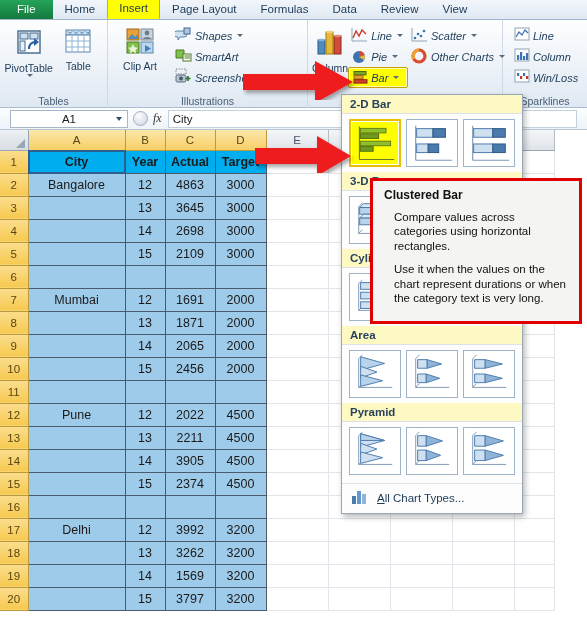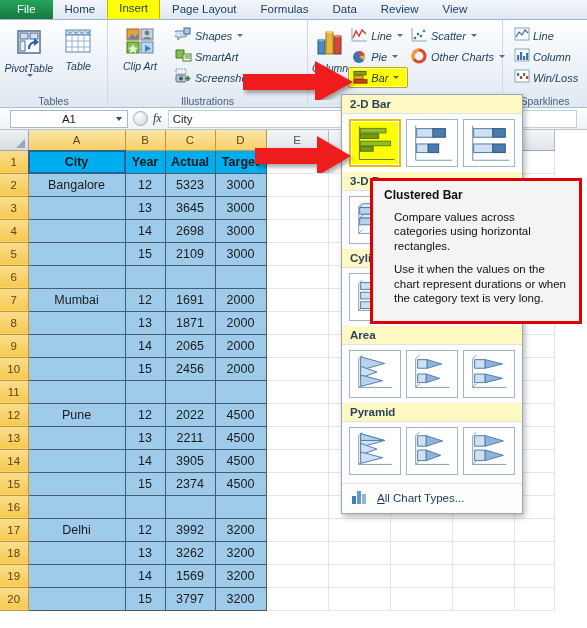--- a/index.html
+++ b/index.html
@@ -77,21 +77,20 @@
   .bigbtn {
     width: 56px;
     display: flex; flex-direction: column;
     align-items: center;
     padding-top: 4px;
     cursor: default;
     font-size: 10.5px;
     color: #1b3a57;
     text-align: center;
     line-height: 11px;
-    font-style: italic;
   }
   .bigbtn .lbl { margin-top: 2px; }
 
   
   .smallbtn {
     display: flex; align-items: center;
     gap: 3px;
     height: 21px;
     padding: 0 4px 0 2px;
     font-size: 11px;
@@ -560,21 +559,21 @@
       <td class="blank"></td>
       <td class="blank"></td>
       <td class="blank"></td>
     </tr>
     </tbody>
       <tbody id="databody">
         <tr>
           <td class="rhead">2</td>
           <td class="cell city">Bangalore</td>
           <td class="cell">12</td>
-          <td class="cell">5323</td>
+          <td class="cell">4863</td>
           <td class="cell">3000</td>
           <td class="blank"></td>
           <td class="blank"></td>
           <td class="blank"></td>
           <td class="blank"></td>
           <td class="blank"></td>
         </tr>
         <tr>
           <td class="rhead">3</td>
           <td class="cell city"></td>

